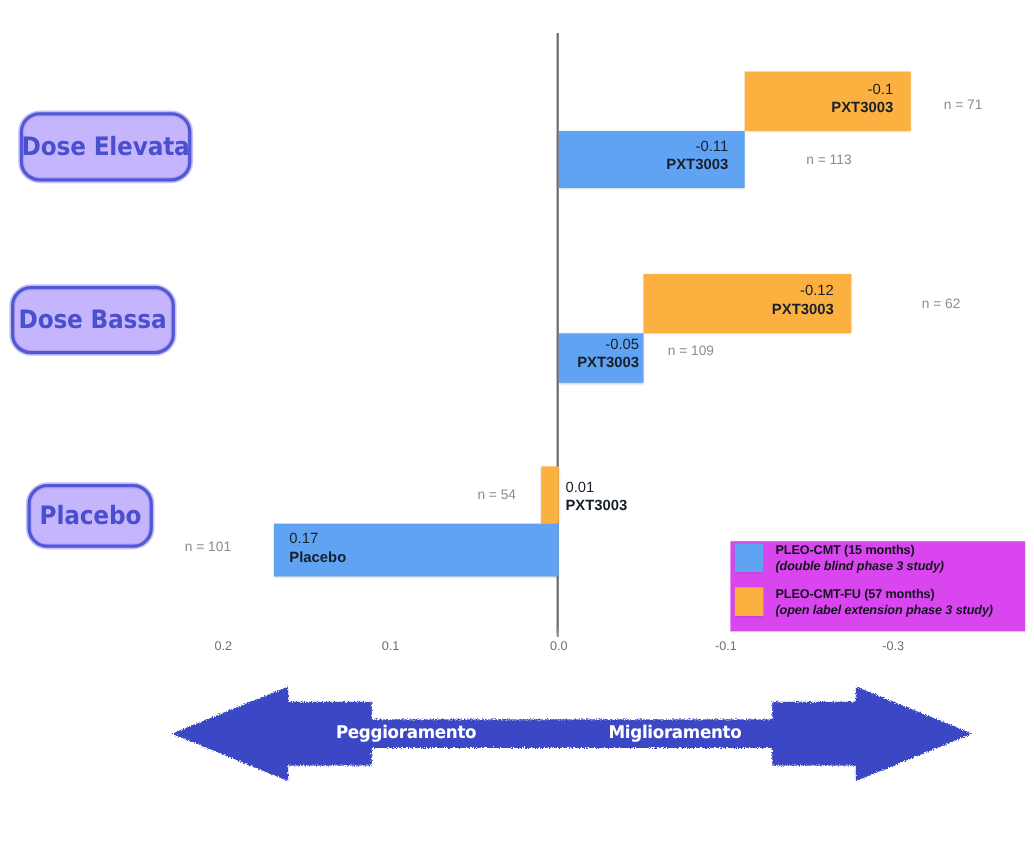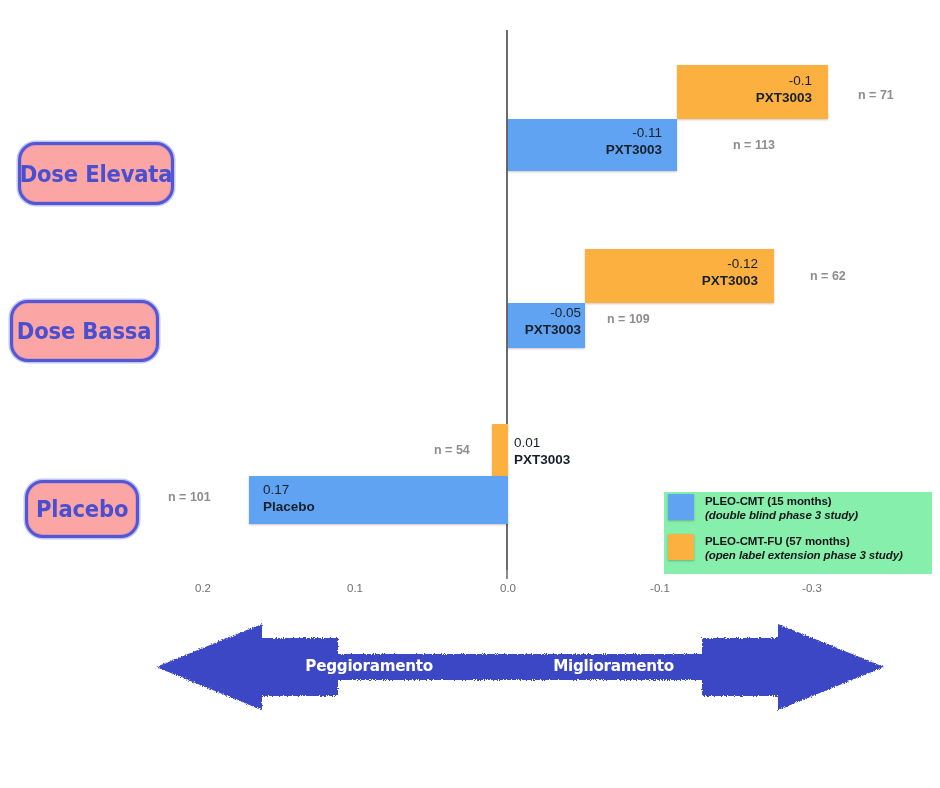--- a/index.html
+++ b/index.html
@@ -18,23 +18,22 @@
   .cat-pill{
     position:absolute;
     display:flex;align-items:center;justify-content:center;
     color:#4a4fd0;
     font-family:"DejaVu Sans", sans-serif;
     font-weight:700;
     letter-spacing:-0.2px;
     border:3px solid #5257d6;
     border-radius:18px;
     box-shadow:0 0 0 1.5px rgba(82,87,214,.35), inset 0 0 0 1px rgba(82,87,214,.18);
-    background:#fca5a5;
+    background:#c4b5fd;
     white-space:nowrap;
-    margin-top:40px;
   }
   .cat-pill span{display:block;transform:scaleX(.92);}
 
   
   .axis-line{
     position:absolute;
     width:2px;background:#6b6b6b;
   }
   .tick-mark{
     position:absolute;width:2px;height:9px;background:#8a8a8a;
@@ -66,28 +65,27 @@
   .bar-label .v{display:block;}
   .bar-label .d{display:block;font-weight:700;}
   .bar-label.right-align{text-align:right;}
   .bar-label.left-align{text-align:left;}
 
   .n-label{
     position:absolute;
     font-size:12.5px;color:#8d8d8d;
     white-space:nowrap;
     font-family:"Liberation Sans", sans-serif;
-    font-weight:bold;
   }
 
   
   #legend{
     position:absolute;
     left:664px;top:492px;width:268px;height:82px;
-    background:#86efac;
+    background:#d946ef;
   }
   .legend-row{position:absolute;display:flex;align-items:flex-start;}
   .legend-swatch{
     width:26px;height:26px;flex:0 0 26px;margin-right:11px;
     box-shadow:0 1px 2px rgba(0,0,0,.25);
   }
   .legend-swatch.blue{background:#5fa3f2;}
   .legend-swatch.orange{background:#fcb040;}
   .legend-text{font-size:11.5px;line-height:14px;color:#111418;}
   .legend-text .t1{font-weight:700;display:block;letter-spacing:-.1px;}
@@ -144,21 +142,21 @@
     <span class="v">-0.11</span>
     <span class="d">PXT3003</span>
   </div>
   <div class="n-label" style="left:697px;top:138px;padding-left:36px;">n = 113</div>
 
   <div class="bar orange" style="left:585px;top:249px;width:189px;height:54px;"></div>
   <div class="bar-label right-align" style="left:596px;top:255px;width:162px;">
     <span class="v">-0.12</span>
     <span class="d">PXT3003</span>
   </div>
-  <div class="n-label" style="left:810px;top:269px;">n = 62</div>
+  <div class="n-label" style="left:838px;top:269px;">n = 62</div>
 
   <div class="bar blue" style="left:508px;top:303px;width:77px;height:45px;"></div>
   <div class="bar-label right-align" style="left:511px;top:304px;width:70px;">
     <span class="v">-0.05</span>
     <span class="d">PXT3003</span>
   </div>
   <div class="n-label" style="left:607px;top:312px;">n = 109</div>
 
   <div class="bar orange" style="left:492px;top:424px;width:16px;height:52px;"></div>
   <div class="bar-label left-align" style="left:514px;top:434px;width:120px;">

